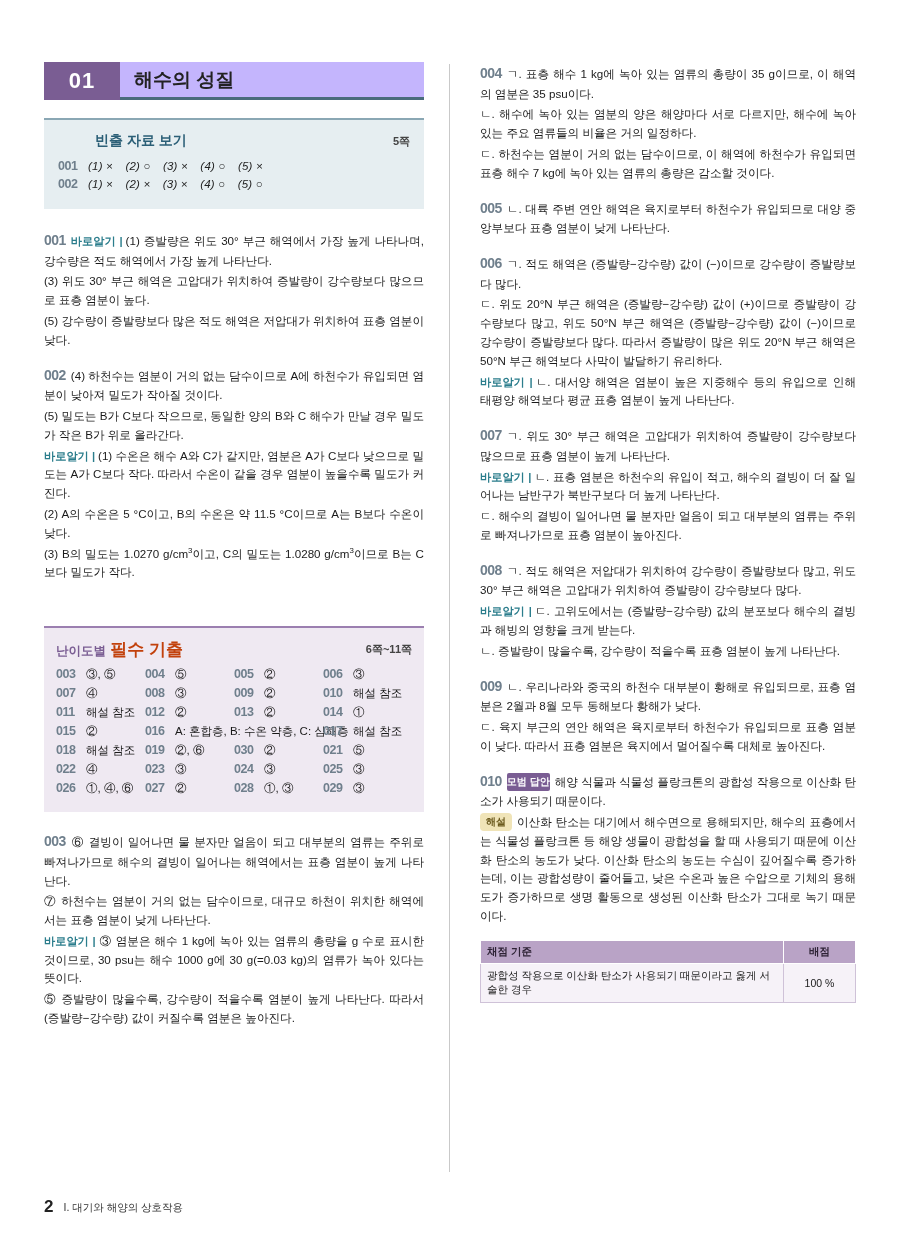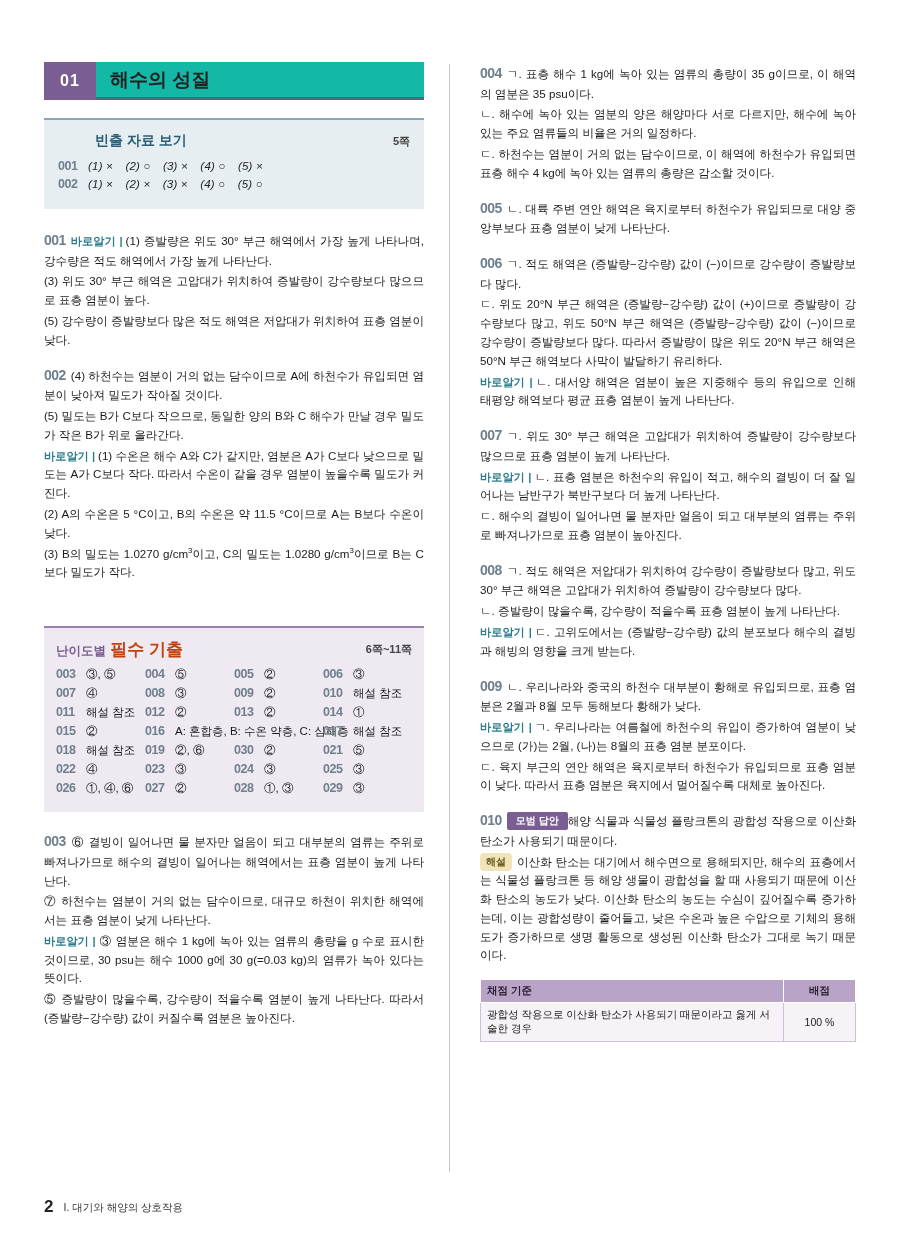--- a/index.html
+++ b/index.html
@@ -33,30 +33,30 @@
     background:#c9c9c9;
   }
 
   
   .chap-head {
     display:flex; align-items:stretch;
     height: 38px;
     margin-bottom: 18px;
   }
   .chap-num {
-    width: 52px;
+    width: 76px;
     background:#7a5d93;
     color:#fff;
     display:flex; align-items:center; justify-content:center;
-    font-size: 16px; font-weight:bold;
+    font-size: 22px; font-weight:bold;
     letter-spacing:1px;
   }
   .chap-title-wrap {
     flex:1;
-    background:#14b8a6;
+    background:#c4b5fd;
     display:flex; align-items:center;
     border-bottom: 3px solid #4a6b7c;
     padding-left: 14px;
   }
   .chap-title {
     font-size: 19px; font-weight:bold; color:#222;
   }
 
   
   .data-box {
@@ -103,21 +103,22 @@
     margin-right: 5px;
   }
   .tag-baro {
     color:#2b7d8c; font-weight:bold; font-size:11.2px;
     margin-right: 3px;
   }
   .tag-model {
     display:inline-block;
     background:#7a5d93; color:#fff;
     font-size:10px; font-weight:bold;
-    padding: 1px 9px; border-radius:2px;
+    padding: 1px 0; border-radius:2px;
+    margin-right:5px;
     vertical-align: 1px;
   }
   .tag-hae {
     display:inline-block;
     background:#f0e4b8; color:#6b5a1e;
     font-size:10px; font-weight:bold;
     padding: 1px 6px; border-radius:4px;
     margin-right:5px;
     vertical-align: 1px;
   }
@@ -403,21 +404,21 @@
 
     </div>
 
     <div class="col col-right">
 
       <div class="sol">
         <p class="first">
           <span class="solno">004</span><span>ㄱ. 표층 해수 1 kg에 녹아 있는 염류의 총량이 35 g이므로, 이 해역의 염분은 35 psu이다.</span>
         </p>
         <p>ㄴ. 해수에 녹아 있는 염분의 양은 해양마다 서로 다르지만, 해수에 녹아 있는 주요 염류들의 비율은 거의 일정하다.</p>
-        <p>ㄷ. 하천수는 염분이 거의 없는 담수이므로, 이 해역에 하천수가 유입되면 표층 해수 4 kg에 녹아 있는 염류의 총량은 감소할 것이다.</p>
+        <p>ㄷ. 하천수는 염분이 거의 없는 담수이므로, 이 해역에 하천수가 유입되면 표층 해수 7 kg에 녹아 있는 염류의 총량은 감소할 것이다.</p>
       </div>
 
       <div class="sol">
         <p class="first">
           <span class="solno">005</span><span>ㄴ. 대륙 주변 연안 해역은 육지로부터 하천수가 유입되므로 대양 중앙부보다 표층 염분이 낮게 나타난다.</span>
         </p>
       </div>
 
       <div class="sol">
         <p class="first">
@@ -436,32 +437,29 @@
         <p>
           <span class="tag-baro">바로알기 |</span><span>ㄴ. 표층 염분은 하천수의 유입이 적고, 해수의 결빙이 더 잘 일어나는 남반구가 북반구보다 더 높게 나타난다.</span>
         </p>
         <p>ㄷ. 해수의 결빙이 일어나면 물 분자만 얼음이 되고 대부분의 염류는 주위로 빠져나가므로 표층 염분이 높아진다.</p>
       </div>
 
       <div class="sol">
         <p class="first">
           <span class="solno">008</span><span>ㄱ. 적도 해역은 저압대가 위치하여 강수량이 증발량보다 많고, 위도 30° 부근 해역은 고압대가 위치하여 증발량이 강수량보다 많다.</span>
         </p>
+        <p>
+          <span class="tag-baro">바로알기 |</span><span>ㄷ. 고위도에서는 (증발량−강수량) 값의 분포보다 해수의 결빙과 해빙의 영향을 크게 받는다.</span>
+        </p>
         <p>ㄴ. 증발량이 많을수록, 강수량이 적을수록 표층 염분이 높게 나타난다.</p>
-        <p>
-          <span class="tag-baro">바로알기 |</span><span>ㄷ. 고위도에서는 (증발량−강수량) 값의 분포보다 해수의 결빙과 해빙의 영향을 크게 받는다.</span>
-        </p>
       </div>
 
       <div class="sol">
         <p class="first">
           <span class="solno">009</span><span>ㄴ. 우리나라와 중국의 하천수 대부분이 황해로 유입되므로, 표층 염분은 2월과 8월 모두 동해보다 황해가 낮다.</span>
-        </p>
-        <p>
-          <span class="tag-baro">바로알기 |</span><span>ㄱ. 우리나라는 여름철에 하천수의 유입이 증가하여 염분이 낮으므로 (가)는 2월, (나)는 8월의 표층 염분 분포이다.</span>
         </p>
         <p>ㄷ. 육지 부근의 연안 해역은 육지로부터 하천수가 유입되므로 표층 염분이 낮다. 따라서 표층 염분은 육지에서 멀어질수록 대체로 높아진다.</p>
       </div>
 
       <div class="sol">
         <p class="first">
           <span class="solno">010</span><span class="tag-model">모범 답안</span><span>해양 식물과 식물성 플랑크톤의 광합성 작용으로 이산화 탄소가 사용되기 때문이다.</span>
         </p>
         <p>
           <span class="tag-hae">해설</span><span>이산화 탄소는 대기에서 해수면으로 용해되지만, 해수의 표층에서는 식물성 플랑크톤 등 해양 생물이 광합성을 할 때 사용되기 때문에 이산화 탄소의 농도가 낮다. 이산화 탄소의 농도는 수심이 깊어질수록 증가하는데, 이는 광합성량이 줄어들고, 낮은 수온과 높은 수압으로 기체의 용해도가 증가하므로 생명 활동으로 생성된 이산화 탄소가 그대로 녹기 때문이다.</span>

